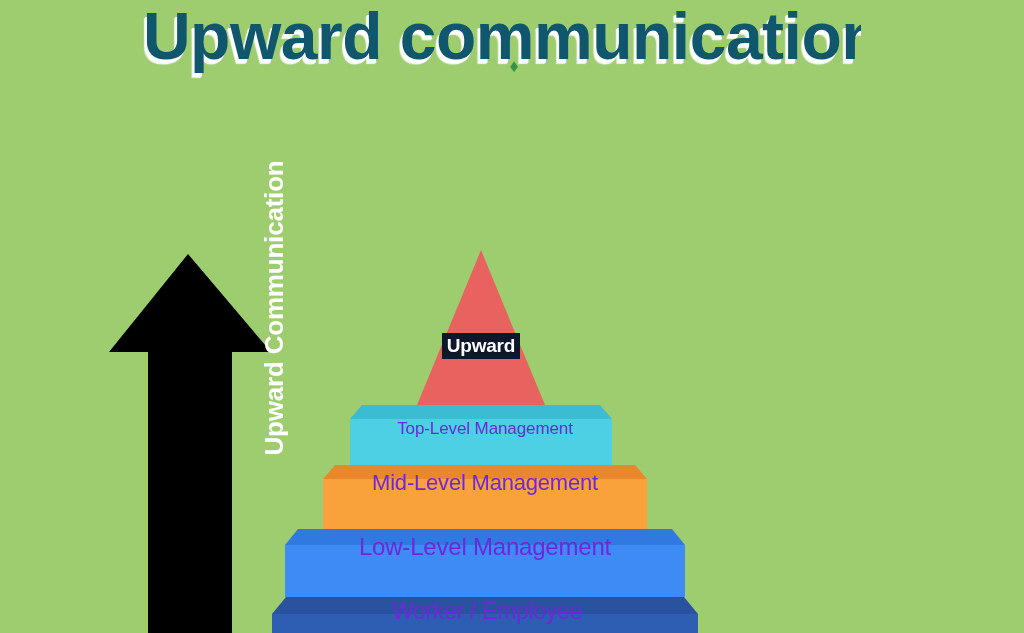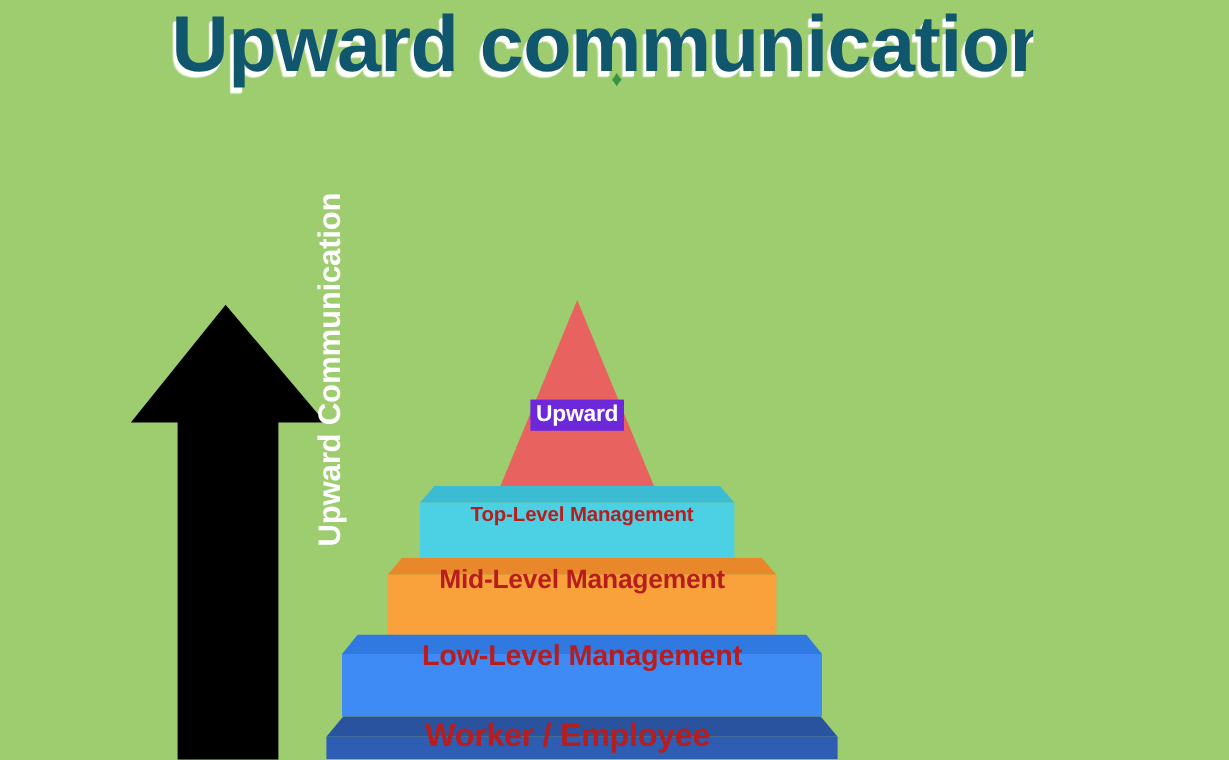--- a/index.html
+++ b/index.html
@@ -106,42 +106,42 @@
   #pyramid {
     position: absolute;
     left: 250px;
     top: 240px;
     width: 470px;
     height: 393px;
   }
   .tier-label {
     position: absolute;
     text-align: center;
-    color: #b91c1c;
-    font-weight: bold;
+    color: #6d28d9;
+    font-weight: normal;
     white-space: nowrap;
     pointer-events: none;
   }
   #label-top { left: 250px; top: 419px; width: 470px; font-size: 17px; letter-spacing: -0.1px; }
   #label-mid { left: 250px; top: 470px; width: 470px; font-size: 22px; letter-spacing: -0.2px; }
   #label-low { left: 250px; top: 533px; width: 470px; font-size: 24px; letter-spacing: -0.2px; }
-  #label-worker { left: 238px; top: 598px; width: 470px; font-size: 27px; letter-spacing: -0.3px; }
+  #label-worker { left: 252px; top: 598px; width: 470px; font-size: 23px; letter-spacing: -0.3px; }
 
   
   #apex-label {
     position: absolute;
     left: 381px;
     top: 333px;
     width: 200px;
     text-align: center;
     line-height: 0;
   }
   #apex-label .hl {
     display: inline-block;
-    background: #6d28d9;
+    background: #0f172a;
     color: #ffffff;
     font-size: 19px;
     font-weight: bold;
     padding: 2px 5px 3px 5px;
     line-height: 21px;
     letter-spacing: -0.2px;
     white-space: nowrap;
   }
   #apex-label .row { line-height: 0; margin-bottom: 2px; }
 </style>

